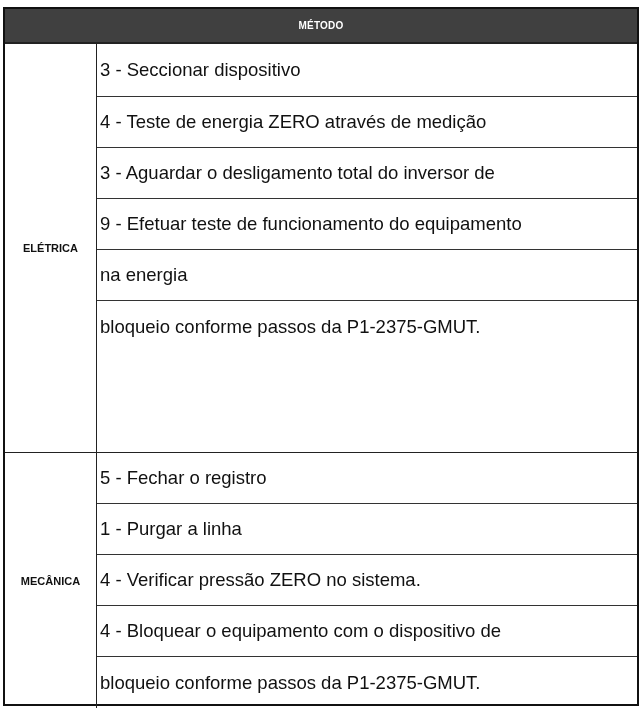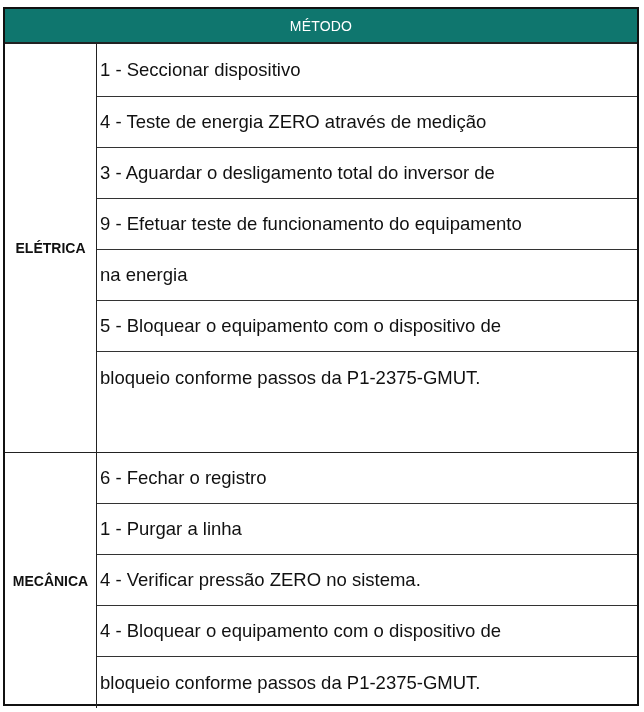--- a/index.html
+++ b/index.html
@@ -1,55 +1,54 @@
 <!DOCTYPE html>
 <html><head>
   <meta charset="utf-8">
   <style>
     html, body { margin: 0; padding: 0; background: #ffffff; }
     body { width: 644px; height: 712px; position: relative; overflow: hidden;
            font-family: "Liberation Sans", "DejaVu Sans", sans-serif; }
     .table { position: absolute; left: 3px; top: 7px; width: 636px; height: 699px;
              border: 2px solid #111; box-sizing: border-box; }
-    .header { height: 33px; background: #0f766e; border-bottom: 2px solid #222;
+    .header { height: 33px; background: #404040; border-bottom: 2px solid #222;
               display: flex; align-items: center; justify-content: center;
-              color: #ffffff; font-weight: normal; font-size: 14px; letter-spacing: 0.2px; }
+              color: #ffffff; font-weight: bold; font-size: 10px; letter-spacing: 0.2px; }
     .section { display: flex; border-bottom: 1.5px solid #222; box-sizing: border-box; }
     .section:last-child { border-bottom: none; }
     .cat { width: 92px; border-right: 1.5px solid #222; display: flex; align-items: center;
-           justify-content: center; font-weight: bold; font-size: 14px; color: #111;
+           justify-content: center; font-weight: bold; font-size: 11px; color: #111;
            box-sizing: border-box; flex-shrink: 0; }
     .rows { flex: 1; display: flex; flex-direction: column; }
     .row { height: 51px; border-bottom: 1.5px solid #333; box-sizing: border-box;
            display: flex; align-items: center; padding-left: 3px;
            font-size: 18.5px; color: #111; white-space: nowrap; overflow: hidden; }
     .rows .row:last-child { border-bottom: none; text-align: center; }
   </style>
 </head>
 <body>
 
 <div class="table">
   <div class="header">MÉTODO</div>
 
   <div class="section" style="height:409px;">
     <div class="cat">ELÉTRICA</div>
     <div class="rows">
-      <div class="row" style="height:53px;">1 - Seccionar dispositivo</div>
+      <div class="row" style="height:53px;">3 - Seccionar dispositivo</div>
       <div class="row">4 - Teste de energia ZERO através de medição</div>
       <div class="row">3 - Aguardar o desligamento total do inversor de</div>
       <div class="row">9 - Efetuar teste de funcionamento do equipamento</div>
       <div class="row">na energia</div>
-      <div class="row">5 - Bloquear o equipamento com o dispositivo de</div>
       <div class="row">bloqueio conforme passos da P1-2375-GMUT.</div>
     </div>
   </div>
 
   <div class="section" style="height:255px;">
     <div class="cat">MECÂNICA</div>
     <div class="rows">
-      <div class="row">6 - Fechar o registro</div>
+      <div class="row">5 - Fechar o registro</div>
       <div class="row">1 - Purgar a linha</div>
       <div class="row">4 - Verificar pressão ZERO no sistema.</div>
       <div class="row">4 - Bloquear o equipamento com o dispositivo  de</div>
       <div class="row">bloqueio conforme passos da P1-2375-GMUT.</div>
     </div>
   </div>
 </div>
 
 </body></html>

